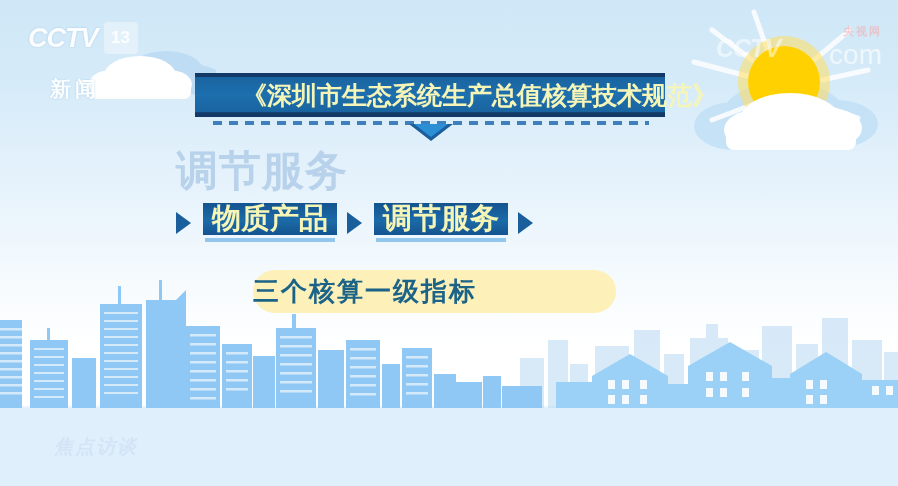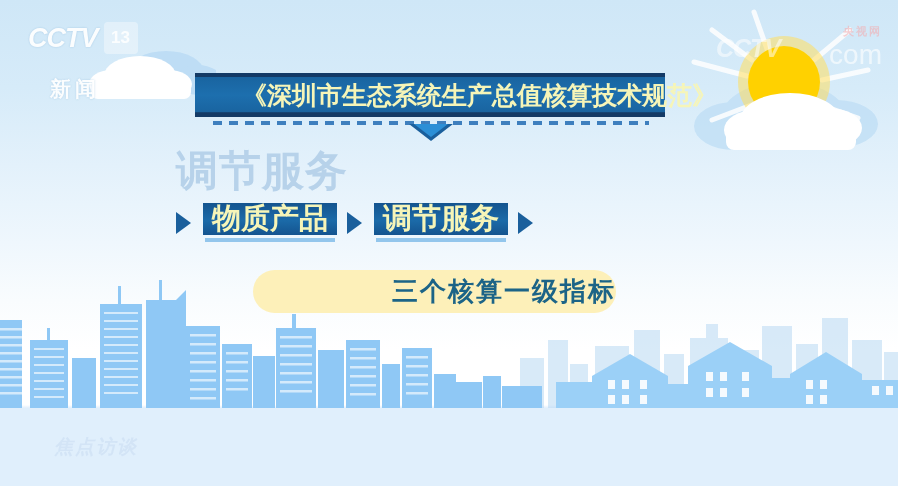--- a/index.html
+++ b/index.html
@@ -282,21 +282,21 @@
   .pill {
     position: absolute;
     left: 253px;
     top: 270px;
     width: 363px;
     height: 43px;
     border-radius: 22px;
     background: #fdf0b9;
     display: flex;
     align-items: center;
-    justify-content: flex-end;
+    justify-content: flex-start;
   }
   .pill-text {
     font-size: 26px;
     font-weight: 700;
     color: #1c6487;
     letter-spacing: 2px;
     white-space: nowrap;
     font-family: "DejaVu Sans", "Liberation Sans", sans-serif;
   }
 

